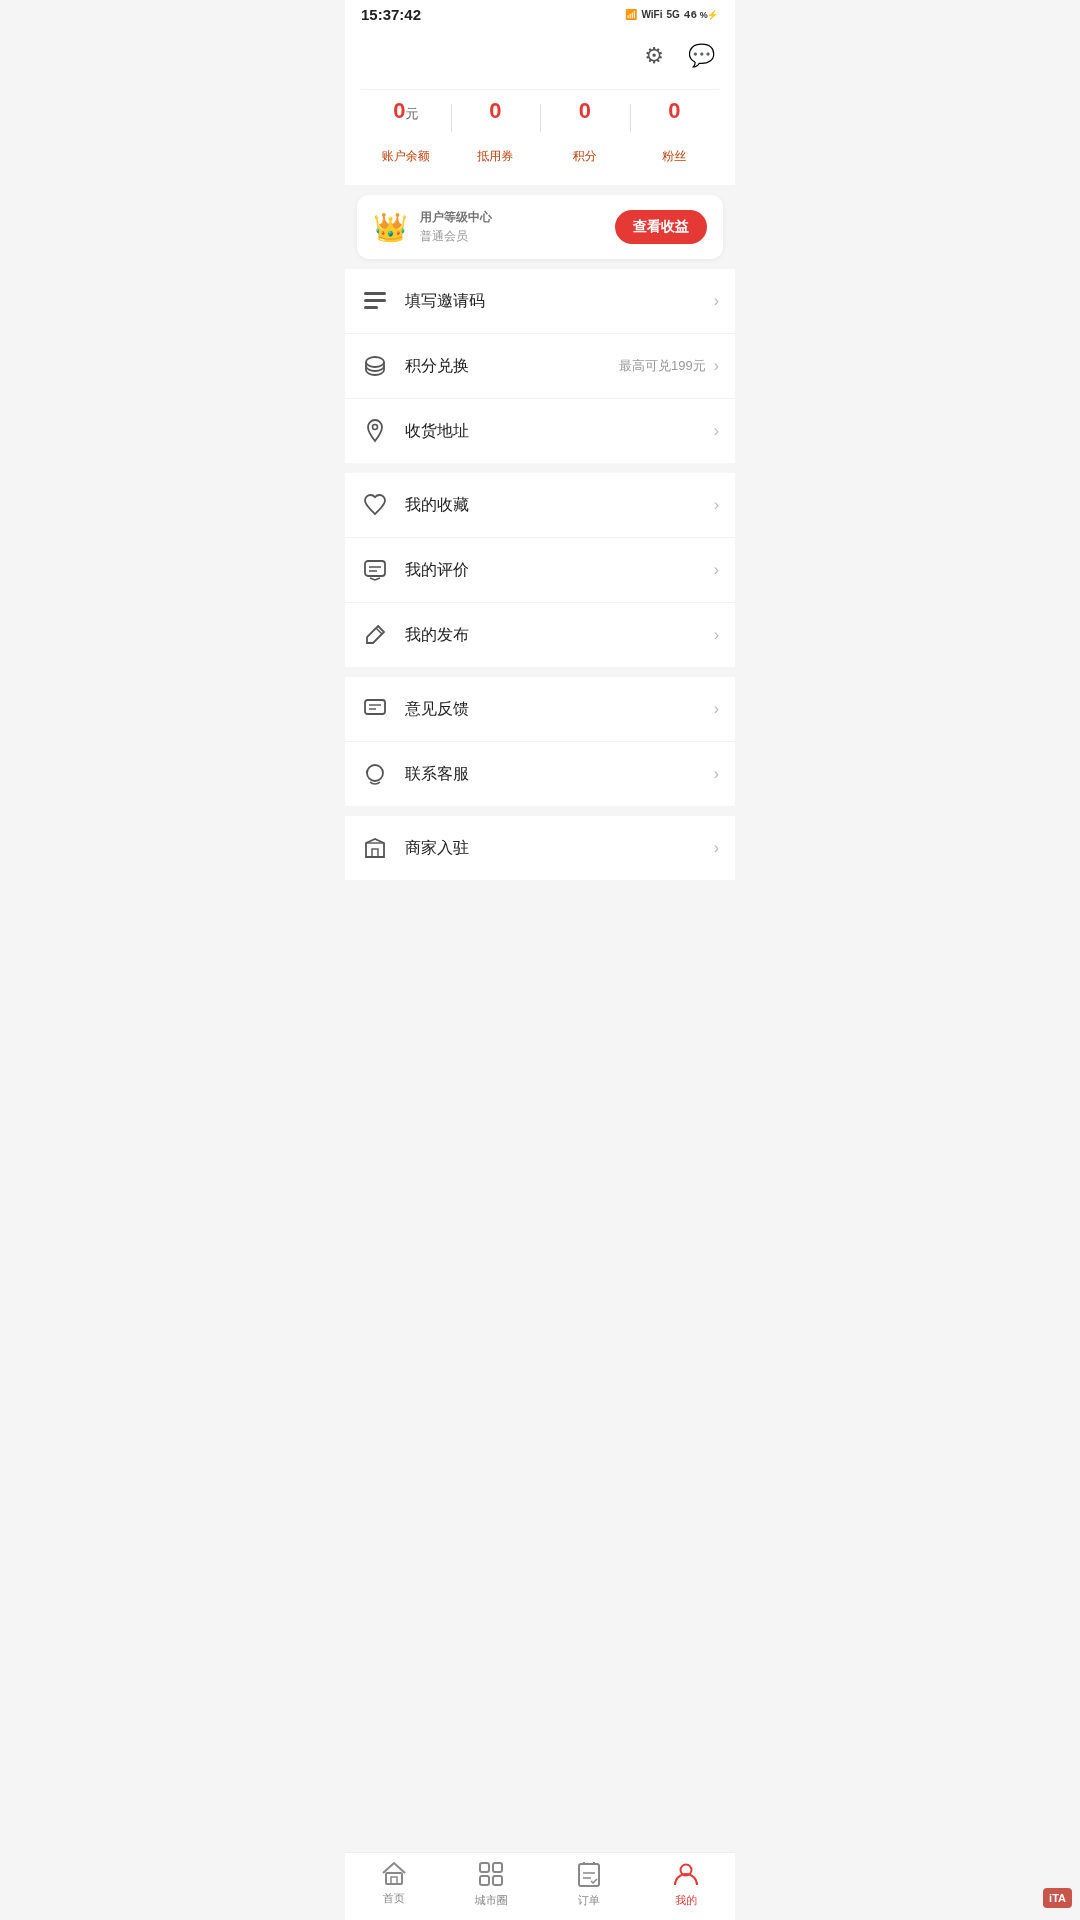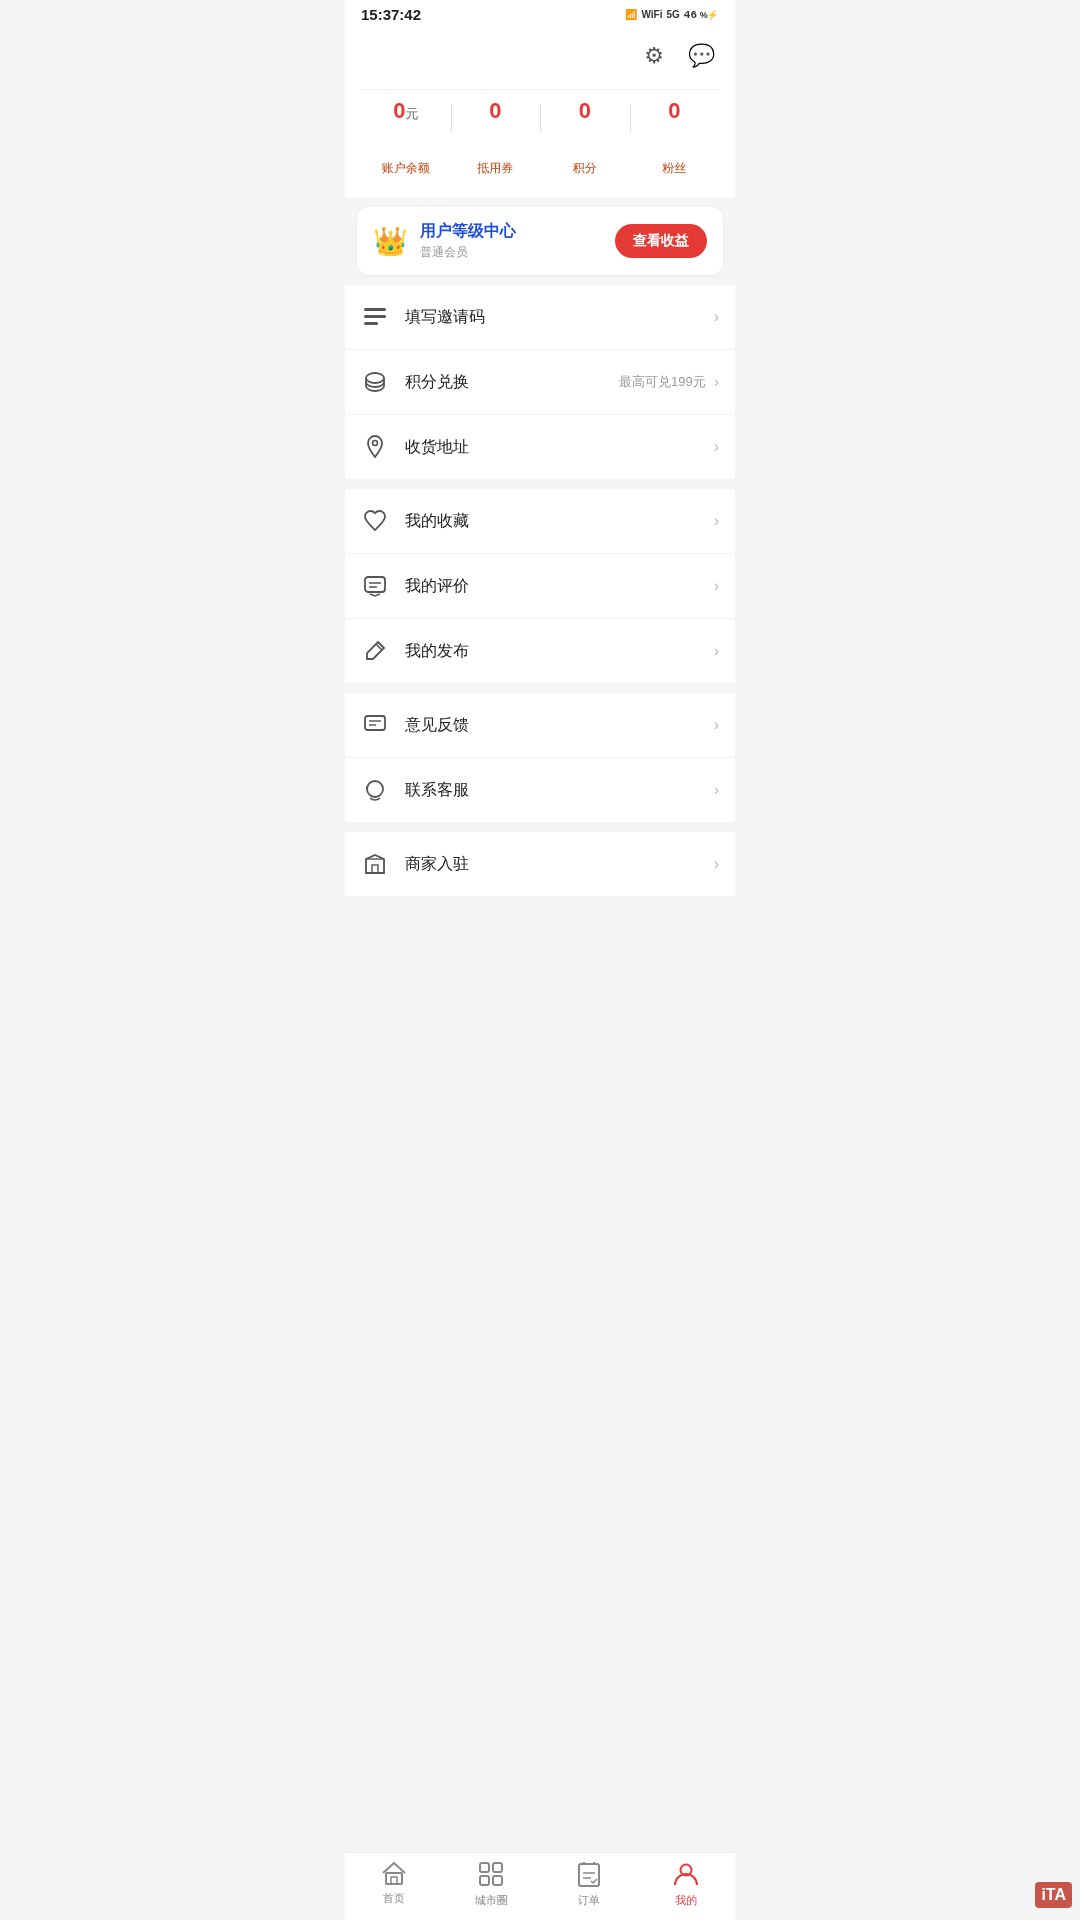--- a/index.html
+++ b/index.html
@@ -82,21 +82,21 @@
       display: flex;
       justify-content: space-around;
       align-items: center;
       padding: 8px 0 4px;
       border-top: 1px solid #f0f0f0;
     }
     .stat-item {
       display: flex;
       flex-direction: column;
       align-items: center;
-      gap: 20px;
+      gap: 8px;
       flex: 1;
       position: relative;
     }
     .stat-item + .stat-item::before {
       content: '';
       position: absolute;
       left: 0; top: 6px;
       width: 1px; height: 28px;
       background: #ddd;
     }
@@ -127,23 +127,23 @@
       justify-content: space-between;
       box-shadow: 0 1px 4px rgba(0,0,0,0.06);
     }
     .member-left {
       display: flex;
       align-items: center;
       gap: 12px;
     }
     .crown-icon { font-size: 28px; }
     .member-info .member-title {
-      font-size: 16px;
+      font-size: 12px;
       font-weight: 600;
-      color: #1d4ed8;
+      color: #737373;
     }
     .member-info .member-sub {
       font-size: 12px;
       color: #999;
       margin-top: 2px;
     }
     .check-income-btn {
       background: #e53935;
       color: #fff;
       border: none;
@@ -227,21 +227,21 @@
     
     .bottom-space { height: 70px; }
 
     
     .watermark {
       position: fixed;
       bottom: 12px;
       right: 8px;
       background: #c0392b;
       color: #fff;
-      font-size: 16px;
+      font-size: 11px;
       font-weight: 700;
       padding: 4px 6px;
       border-radius: 4px;
       z-index: 200;
       opacity: 0.85;
     }
   </style>
 </head>
 <body>
 

